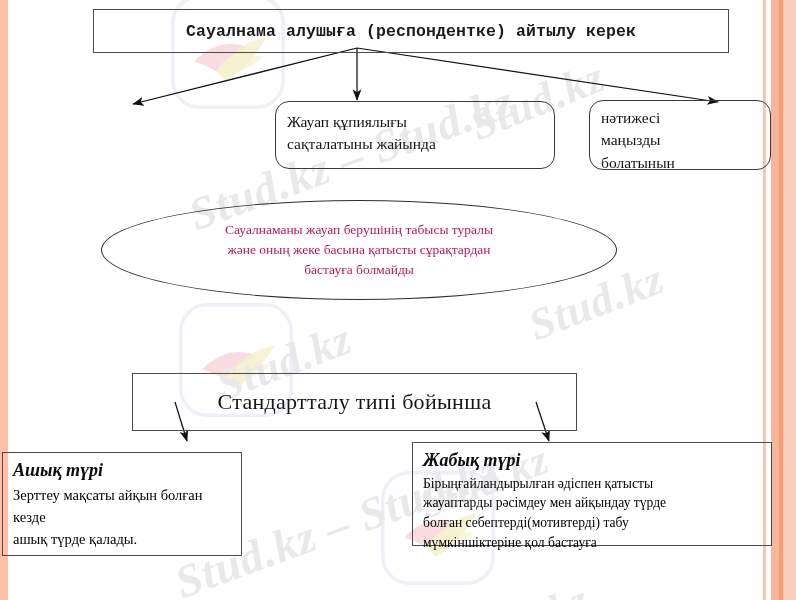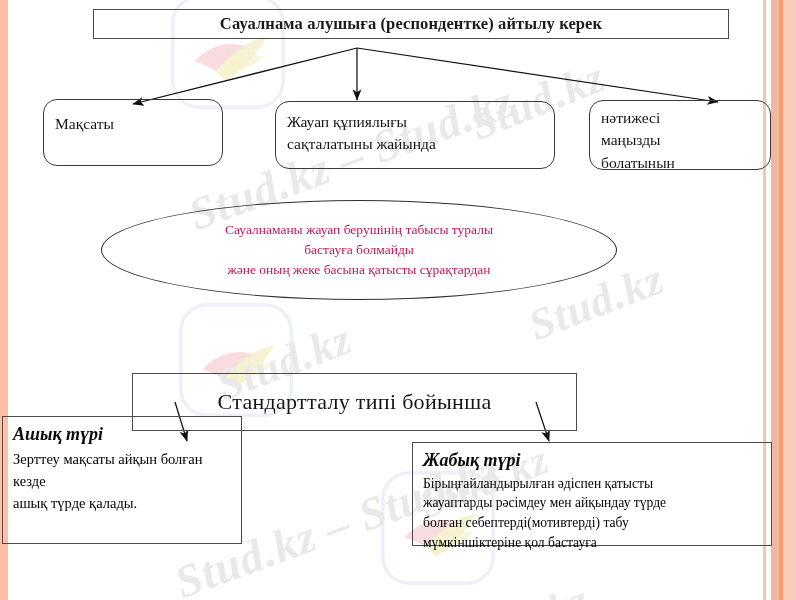--- a/index.html
+++ b/index.html
@@ -203,56 +203,53 @@
     <path d="M357,48 L133,104" stroke="#111111" stroke-width="1.25" fill="none" marker-end="url(#ah)"></path>
     <path d="M357,48 L357,100" stroke="#111111" stroke-width="1.25" fill="none" marker-end="url(#ah)"></path>
     <path d="M357,48 L718,102" stroke="#111111" stroke-width="1.25" fill="none" marker-end="url(#ah)"></path>
 
     <path d="M175,402 L187,441" stroke="#111111" stroke-width="1.25" fill="none" marker-end="url(#ah)"></path>
     <path d="M536,402 L549,441" stroke="#111111" stroke-width="1.25" fill="none" marker-end="url(#ah)"></path>
   </svg>
 
   <div id="diagram-layer">
 
-    <div class="node node-rect title-box" style="left:93px; top:9px; width:636px; height:30px;">
+    <div class="node node-rect title-box" style="left:93px; top:9px; width:636px; height:44px;font-family:Liberation Mono, monospace;">
       <span>Сауалнама алушыға (респондентке) айтылу керек</span>
     </div>
 
-    <div class="node node-round" style="left:43px; top:99px; width:180px; height:67px;">
-      <div class="small-box-text center-pad">Мақсаты</div>
-    </div>
 
     <div class="node node-round" style="left:275px; top:101px; width:280px; height:68px;">
       <div class="small-box-text">
         <div>Жауап      құпиялығы</div>
         <div>сақталатыны жайында</div>
       </div>
     </div>
 
     <div class="node node-round" style="left:589px; top:100px; width:182px; height:70px;">
       <div class="small-box-text" style="padding-top:6px;">
         <div>нәтижесі</div>
         <div>маңызды</div>
         <div>болатынын</div>
       </div>
     </div>
 
     <div class="ellipse" style="left:101px; top:200px; width:516px; height:100px;">
       <div class="ellipse-text">
         <div>Сауалнаманы жауап берушінің табысы туралы</div>
+        <div>және оның жеке басына қатысты сұрақтардан</div>
         <div>бастауға болмайды</div>
-        <div>және оның жеке басына қатысты сұрақтардан</div>
       </div>
     </div>
 
     <div class="node node-rect section-box" style="left:132px; top:353px; width:445px; height:58px;margin-top:20px;">
       <span>Стандартталу типі бойынша</span>
     </div>
 
-    <div class="node node-rect leaf-box" style="left:2px; top:416px; width:240px; height:128px;">
+    <div class="node node-rect leaf-box" style="left:2px; top:452px; width:240px; height:104px;">
       <div class="leaf-title">Ашық түрі</div>
       <div class="leaf-body">
         <div>Зерттеу мақсаты айқын болған кезде</div>
         <div>ашық түрде қалады.</div>
       </div>
     </div>
 
     <div class="node node-rect leaf-box" style="left:412px; top:442px; width:360px; height:104px;">
       <div class="leaf-title">Жабық түрі</div>
       <div class="leaf-body tight">

